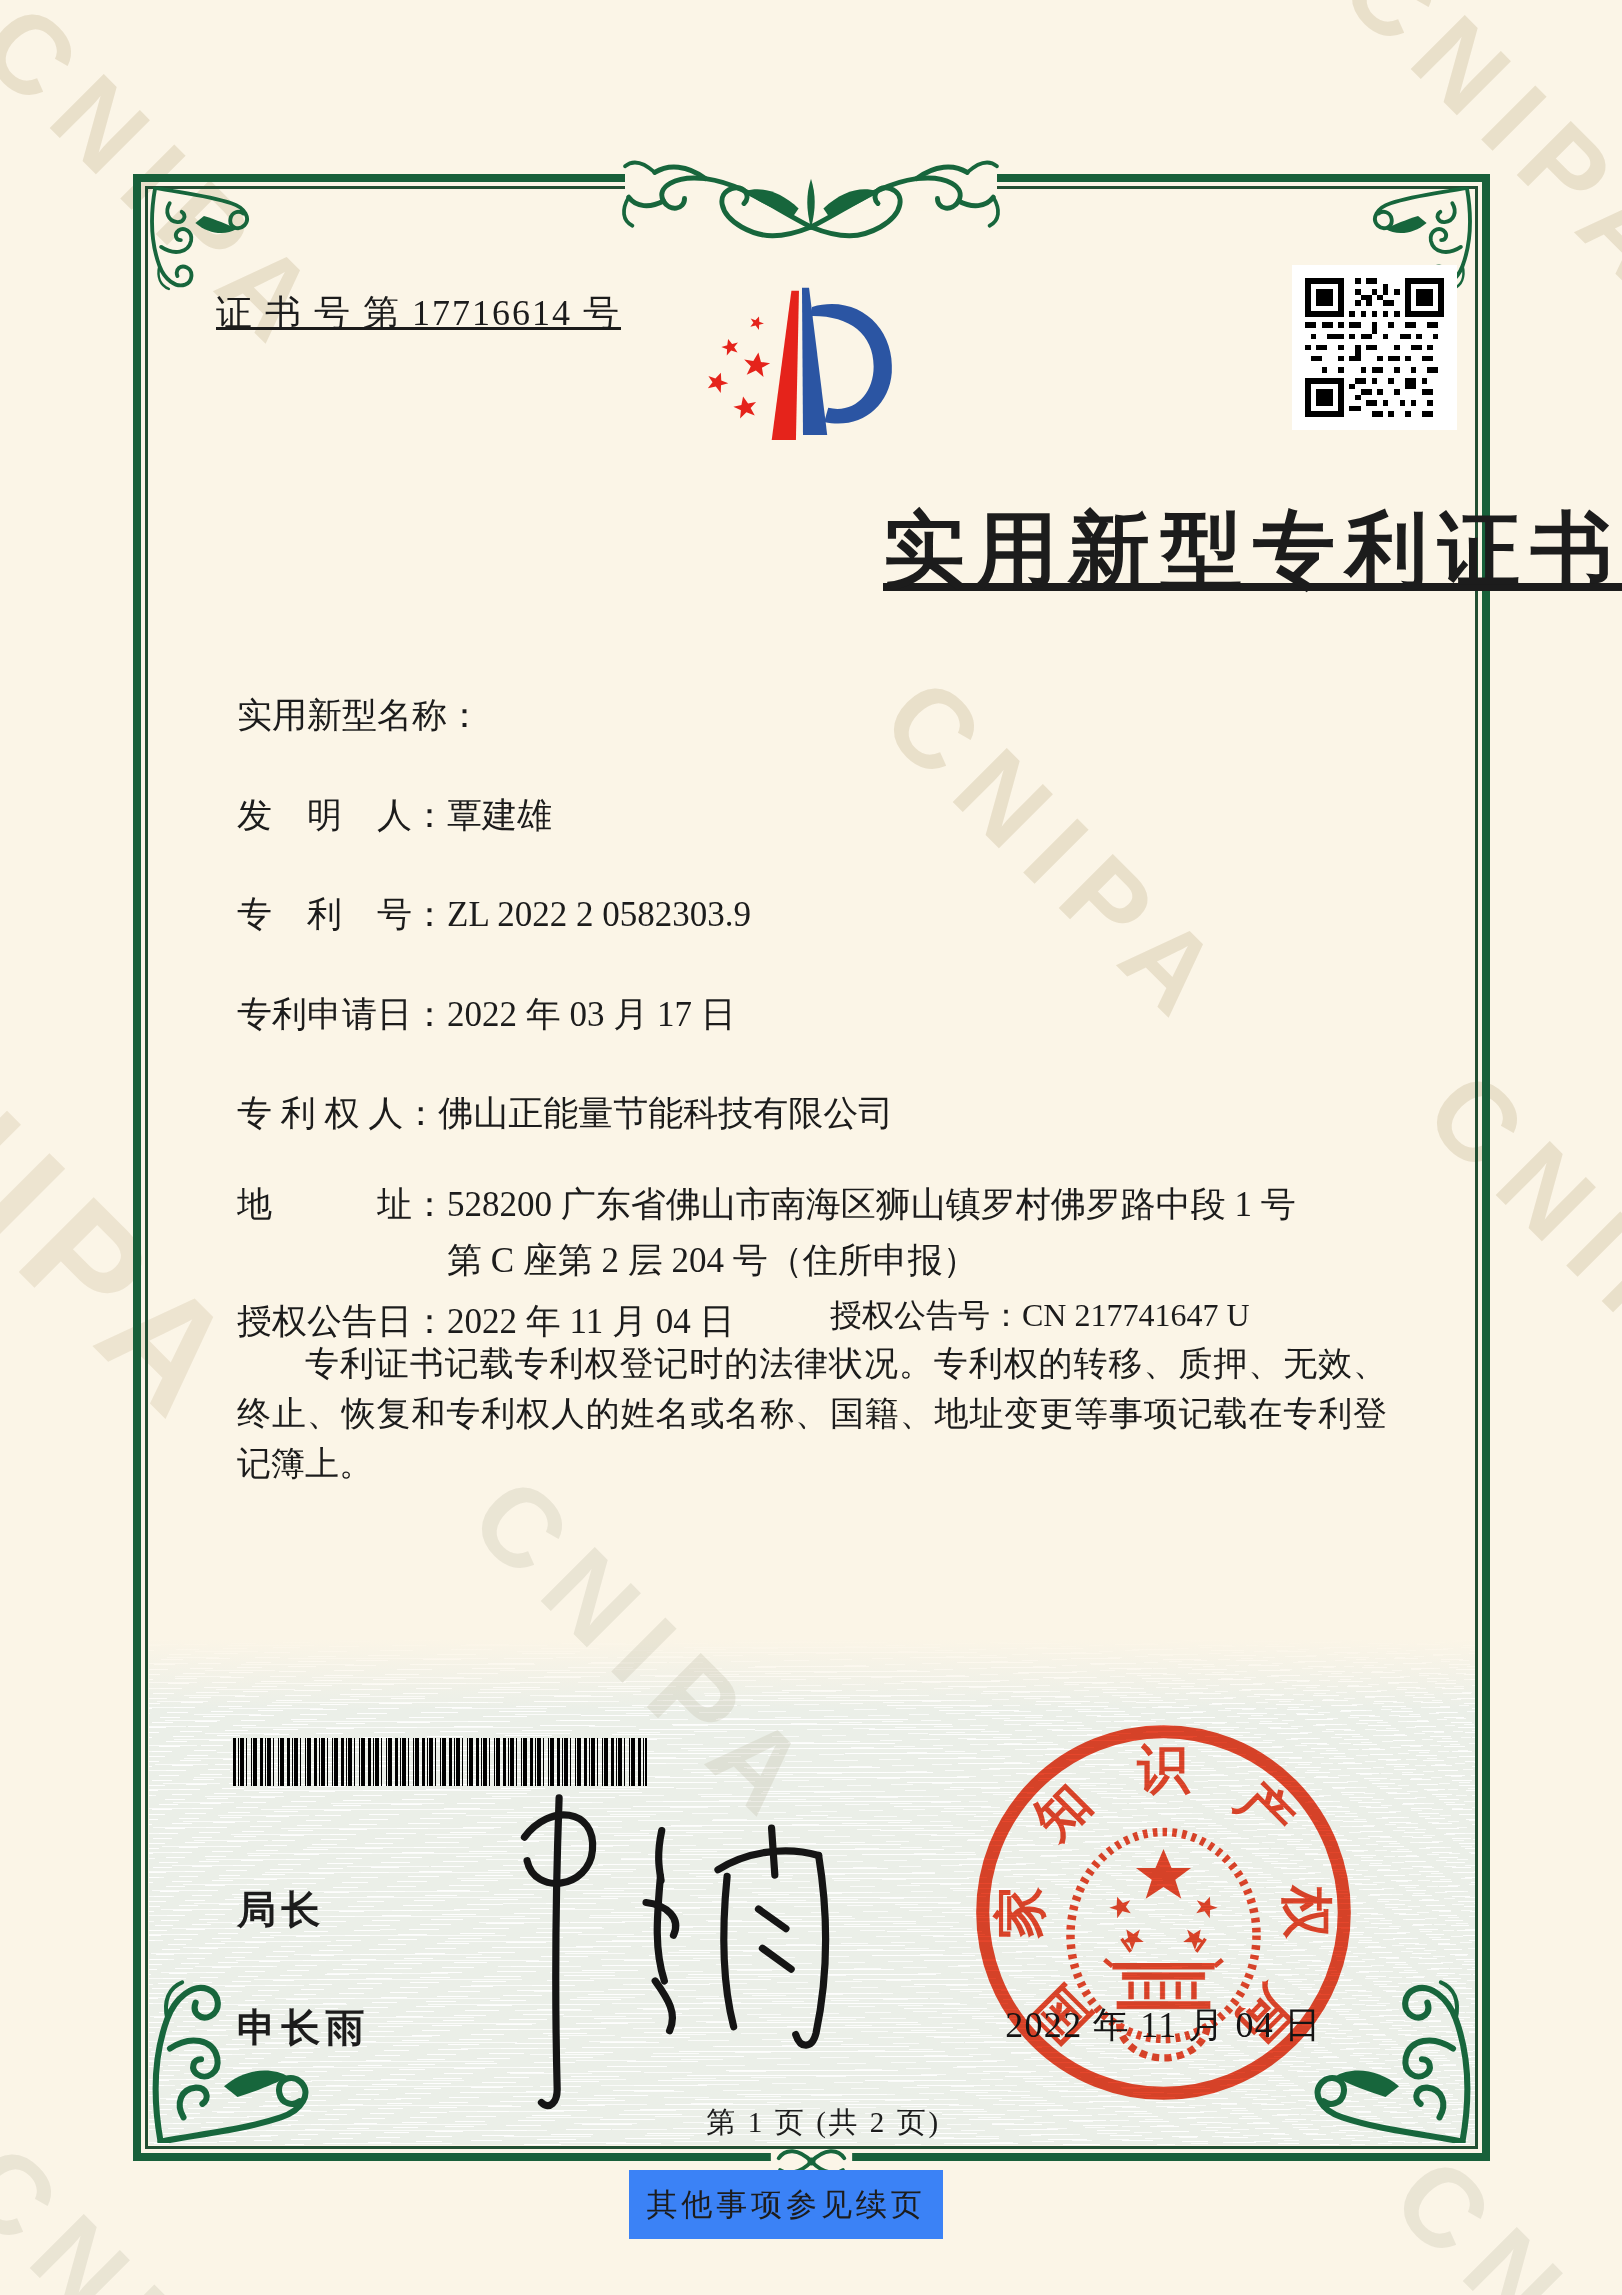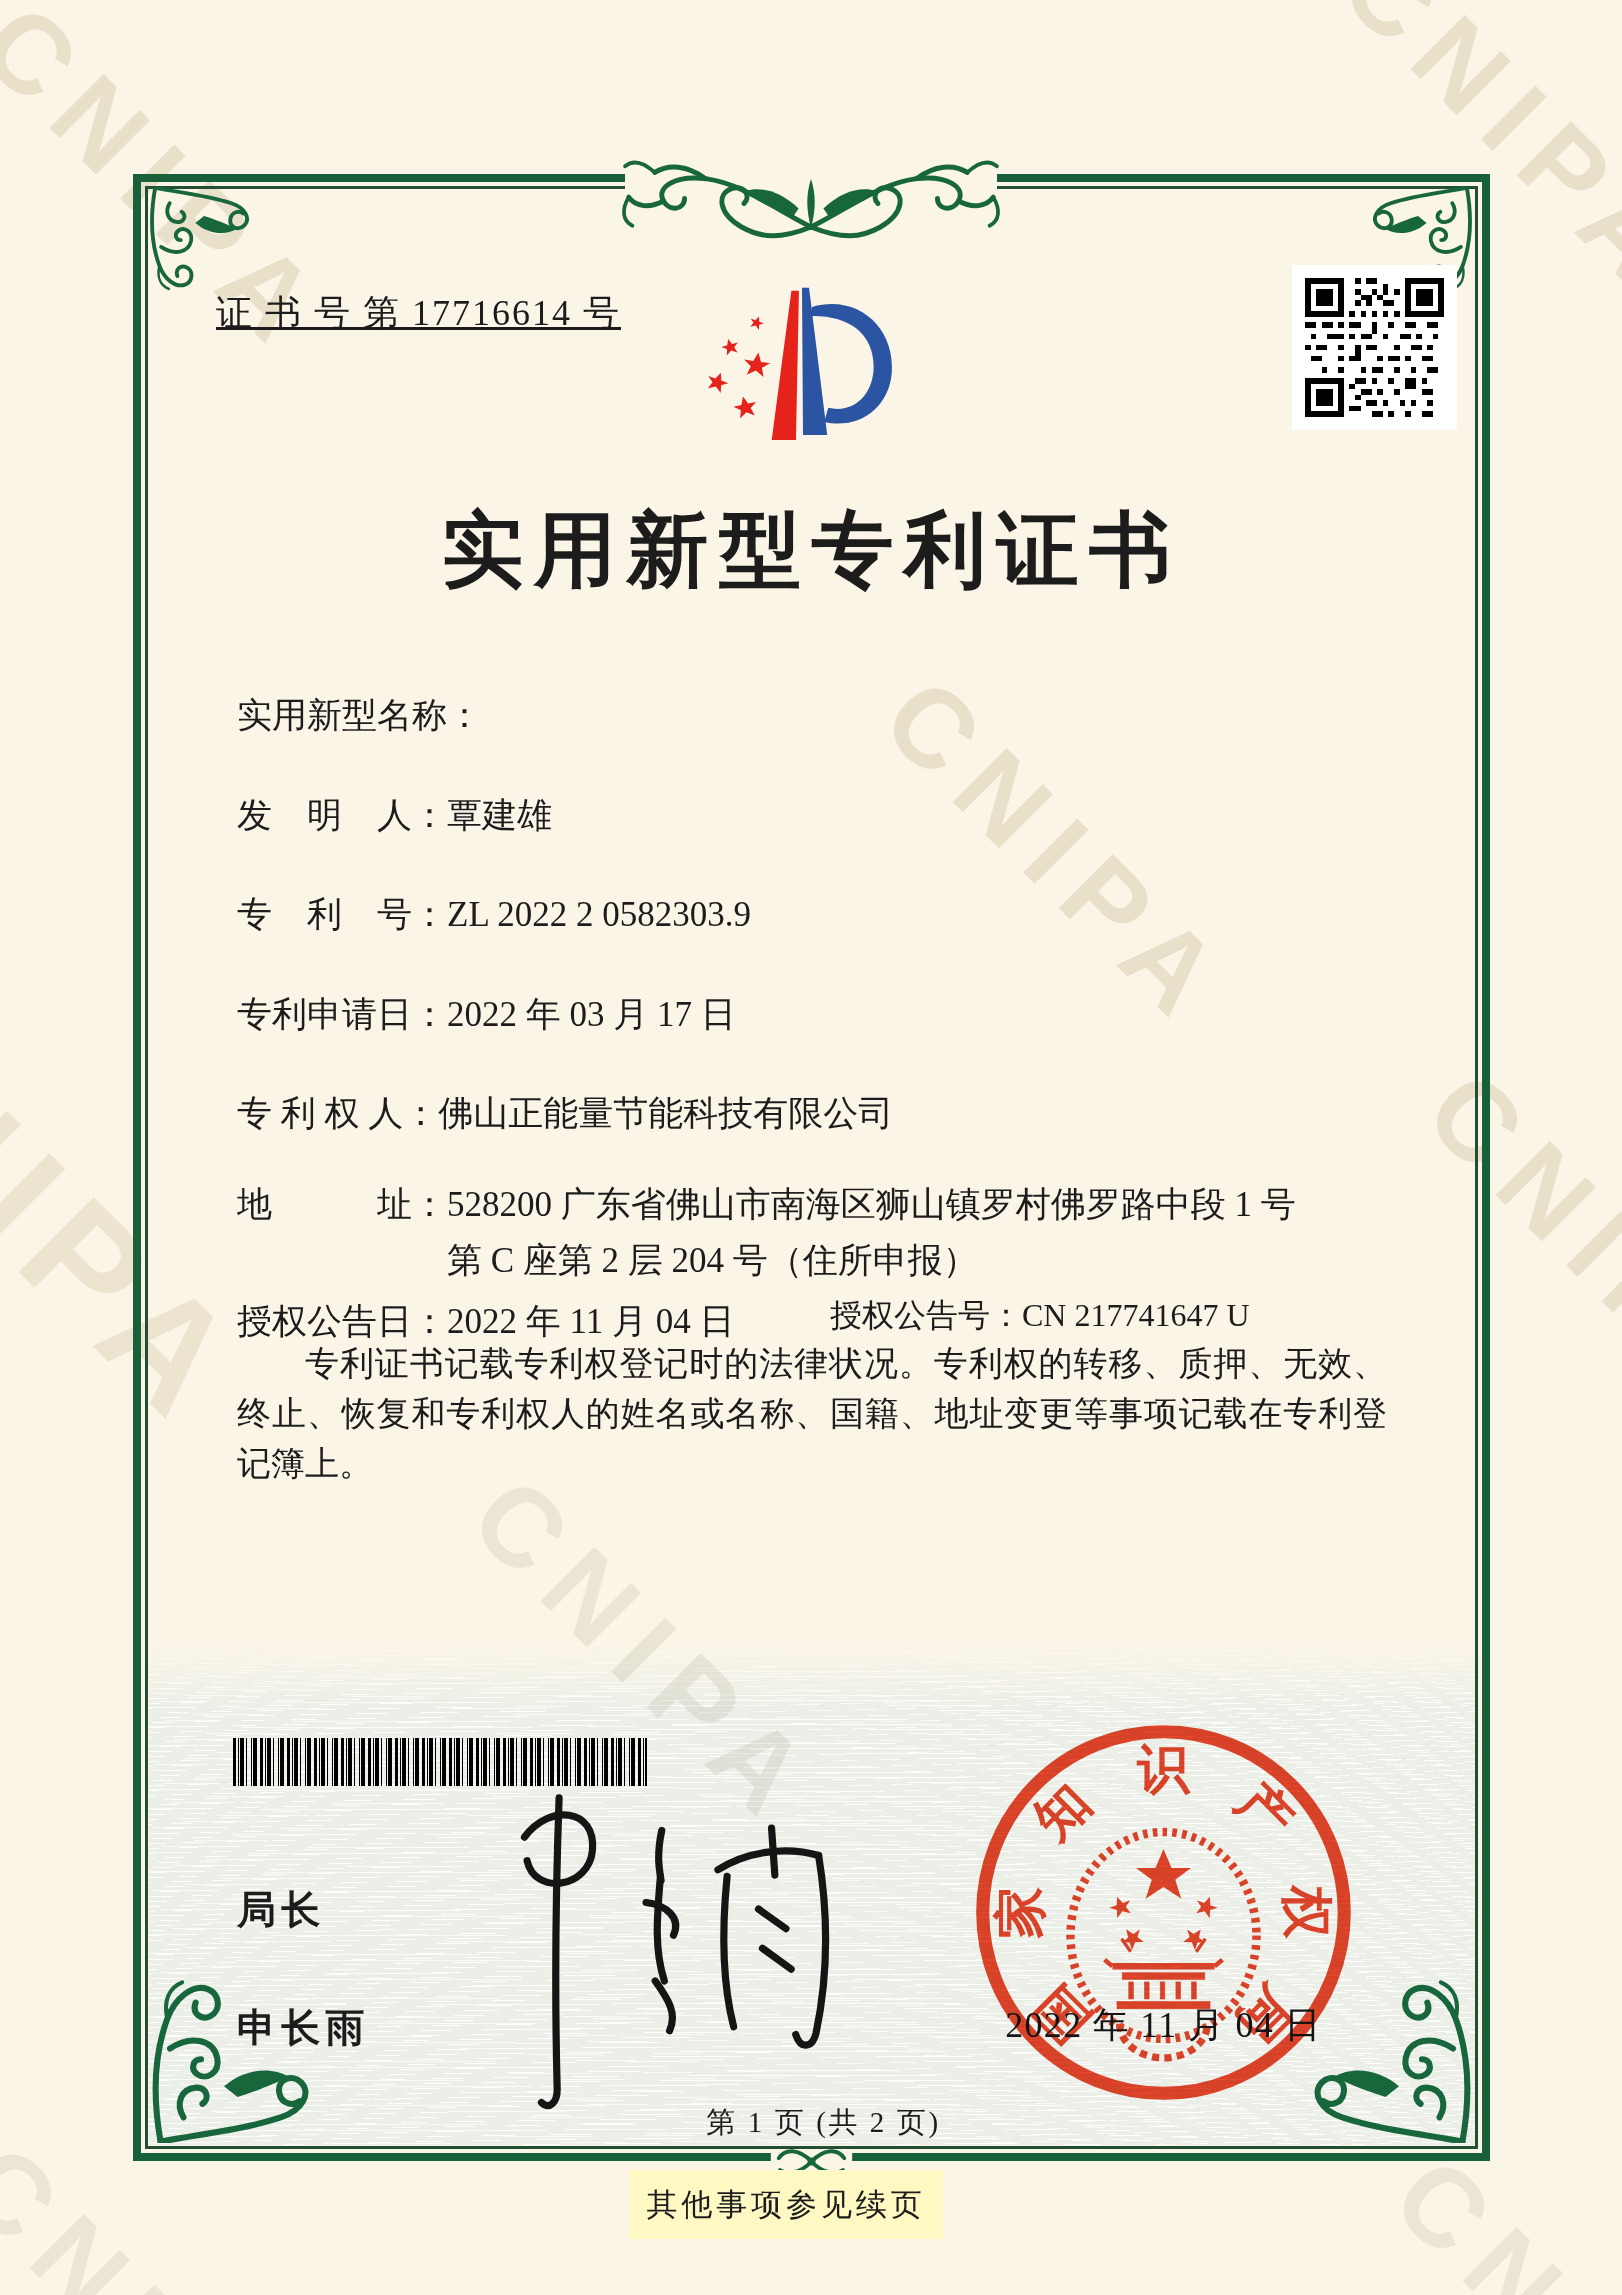--- a/index.html
+++ b/index.html
@@ -38,22 +38,22 @@
     position:absolute;left:3.9px;top:3.9px;right:3.9px;bottom:3.9px;
     border:3.3px solid #224f33;
   }
   .orn{position:absolute;z-index:2;pointer-events:none;}
   
   .cert-no{position:absolute;z-index:3;left:216px;top:289px;font-size:36px;letter-spacing:2px;text-decoration:underline;}
   .logo{position:absolute;z-index:3;left:692px;top:272px;width:222px;height:203px;}
   .qr-wrap{position:absolute;z-index:3;left:1292px;top:265px;width:165px;height:165px;background:#ffffff;}
   .qr-wrap svg{position:absolute;left:13px;top:13px;width:139px;height:139px;}
   .title{
-    position:absolute;z-index:3;left:0;top:496px;width:100%;text-align:center;
-    font-size:82px;font-weight:bold;letter-spacing:10.5px;
+    position:absolute;z-index:3;left:0;top:496px;width:100%;text-align:right;
+    font-size:82px;font-weight:bold;letter-spacing:10.5px;text-decoration:underline;
   }
   
   .field{position:absolute;z-index:3;left:237px;font-size:35px;line-height:56px;display:flex;}
   .field .lab{flex:0 0 auto;white-space:nowrap;}
   .field .val{flex:0 0 auto;}
   .field.addr .val{width:851px;}
   .grant-no{position:absolute;z-index:3;left:830px;top:1294px;font-size:32px;white-space:nowrap;}
   
   .bodytext{
     position:absolute;z-index:3;left:237px;top:1339px;width:1150px;
@@ -71,21 +71,21 @@
   .signoff{position:absolute;z-index:3;left:237px;font-family:"Liberation Sans","DejaVu Sans",sans-serif;font-weight:bold;font-size:39px;letter-spacing:5.2px;}
   .sig{position:absolute;z-index:3;left:497px;top:1790px;width:353px;height:327px;}
   .seal{position:absolute;z-index:3;left:967px;top:1716px;width:393px;height:393px;mix-blend-mode:multiply;}
   .seal-date{
     position:absolute;z-index:4;left:967px;top:2001px;width:393px;text-align:center;
     font-size:36px;letter-spacing:1.3px;color:#141414;white-space:nowrap;
   }
   .page-no{position:absolute;z-index:3;left:12px;top:2103px;width:100%;text-align:center;font-size:29px;letter-spacing:2.6px;}
   .note-band{
     position:absolute;z-index:2;left:629px;top:2170px;width:314px;height:69px;
-    background:#fef9c3;display:flex;align-items:center;justify-content:center;
+    background:#3b82f6;display:flex;align-items:center;justify-content:center;
   }
   .note-band span{font-size:31px;letter-spacing:3.9px;}
 </style>
 </head>
 <body>
 
 <svg width="0" height="0" style="position:absolute" aria-hidden="true">
   <defs>
     <path id="star" d="M0,-10 L2.94,-3.09 10,-3.09 4.28,1.18 6.47,8.09 0,3.82 -6.47,8.09 -4.28,1.18 -10,-3.09 -2.94,-3.09 Z"></path>
     <g id="flor" fill="none" stroke="#17663c" stroke-width="9" stroke-linecap="round">

